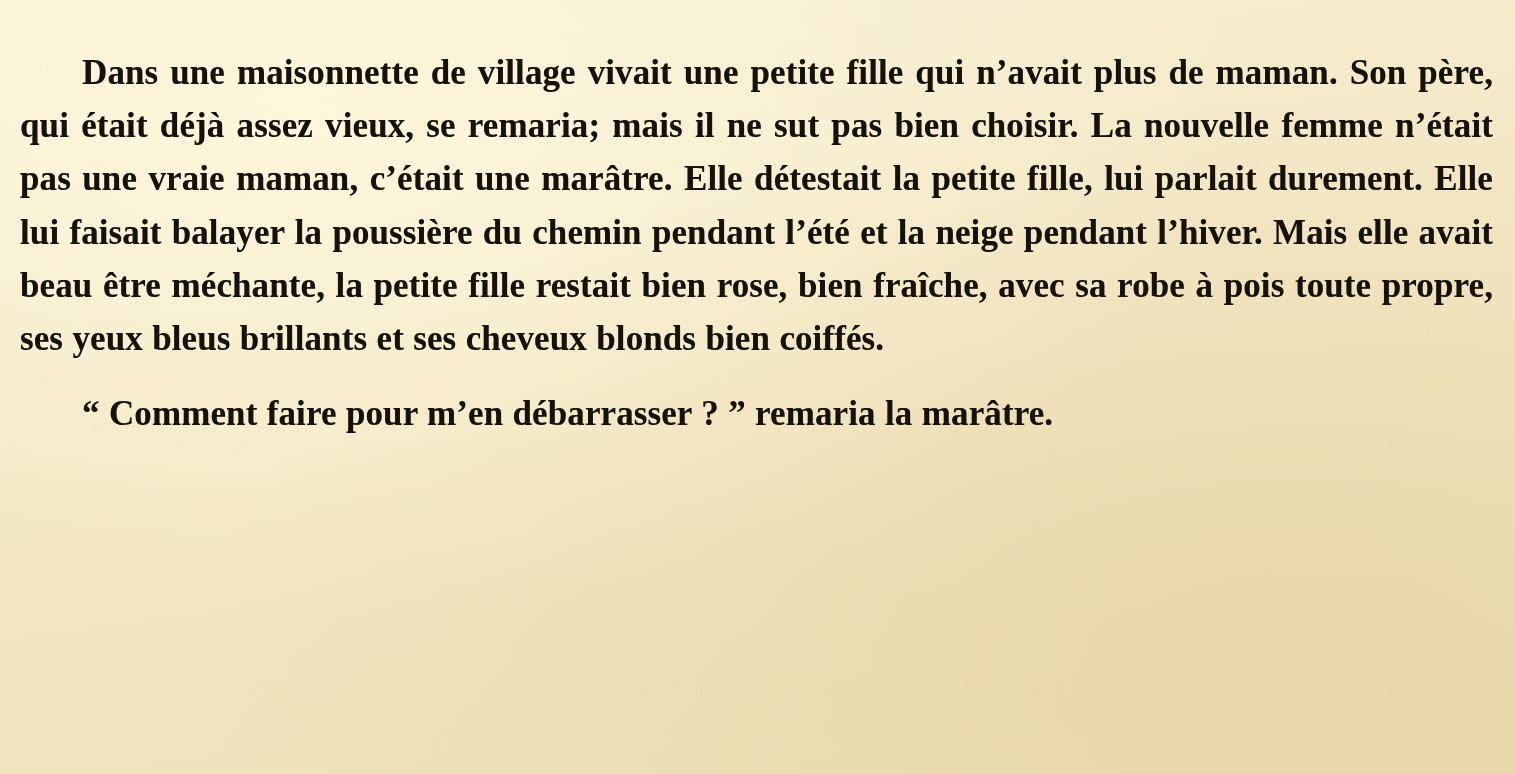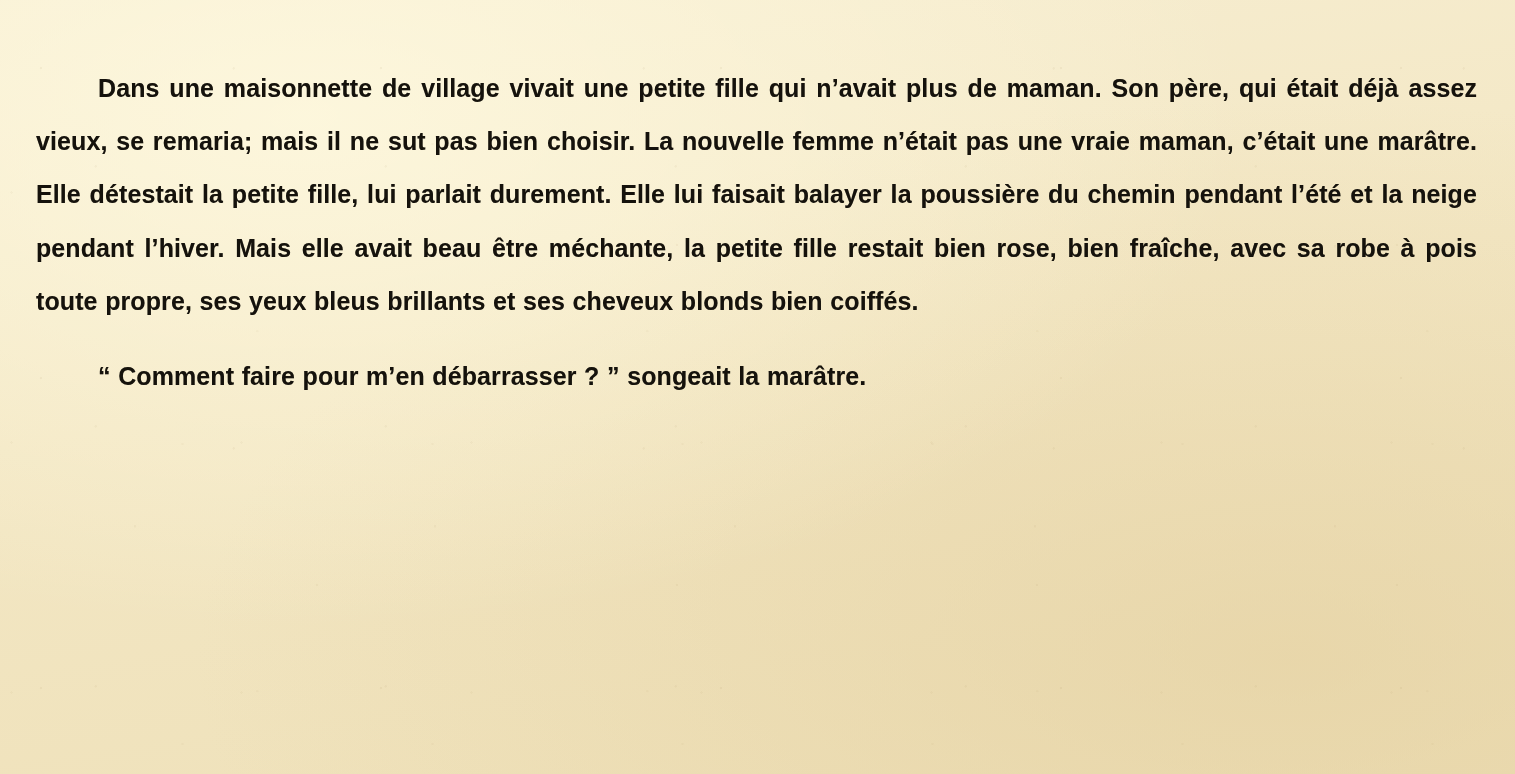--- a/index.html
+++ b/index.html
@@ -40,25 +40,25 @@
       radial-gradient(circle at 66% 92%, rgba(140,110,60,0.15) 0 1px, transparent 1.4px);
     background-size: 340px 310px, 290px 260px, 410px 380px, 250px 300px, 360px 340px, 300px 280px, 230px 250px, 390px 360px;
   }
   .text-block {
     position: absolute;
     left: 20px;
     right: 22px;
     top: 46px;
   }
   p {
-    margin: 16px;
+    margin: 0;
     color: #15120c;
-    font-family: Liberation Sans, sans-serif;
+    font-family: Liberation Serif, serif;
     font-weight: 700;
-    font-size: 25px;
+    font-size: 35px;
     line-height: 53.2px;
     text-align: justify;
     text-align-last: left;
     letter-spacing: 0.1px;
     word-spacing: 0.5px;
     text-shadow: 0 0 0.6px rgba(20,16,10,0.35);
   }
   p.indent {
     text-indent: 62px;
   }
@@ -69,15 +69,15 @@
     margin-top: 2px;
   }
 </style>
 </head>
 <body>
 
 <div class="page">
   <div class="grain"></div>
   <div class="text-block">
     <p class="indent para-1">Dans une maisonnette de village vivait une petite fille qui n’avait plus de maman. Son père, qui était déjà assez vieux, se remaria; mais il ne sut pas bien choisir. La nouvelle femme n’était pas une vraie maman, c’était une marâtre. Elle détestait la petite fille, lui parlait durement. Elle lui faisait balayer la poussière du chemin pendant l’été et la neige pendant l’hiver. Mais elle avait beau être méchante, la petite fille restait bien rose, bien fraîche, avec sa robe à pois toute propre, ses yeux bleus brillants et ses cheveux blonds bien coiffés.</p>
-    <p class="indent para-2">“ Comment faire pour m’en débarrasser ? ” songeait la marâtre.</p>
+    <p class="indent para-2">“ Comment faire pour m’en débarrasser ? ” remaria la marâtre.</p>
   </div>
 </div>
 
 </body></html>

